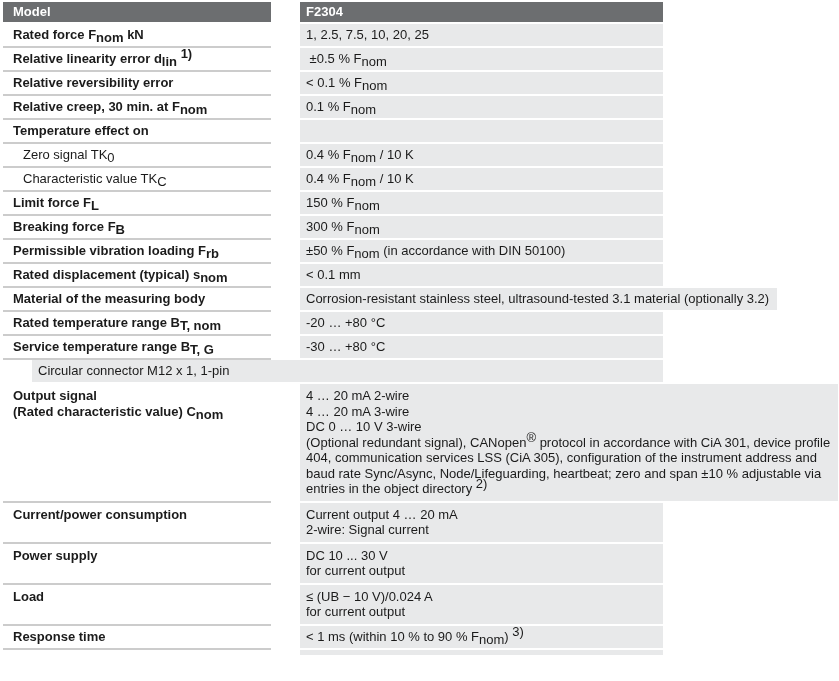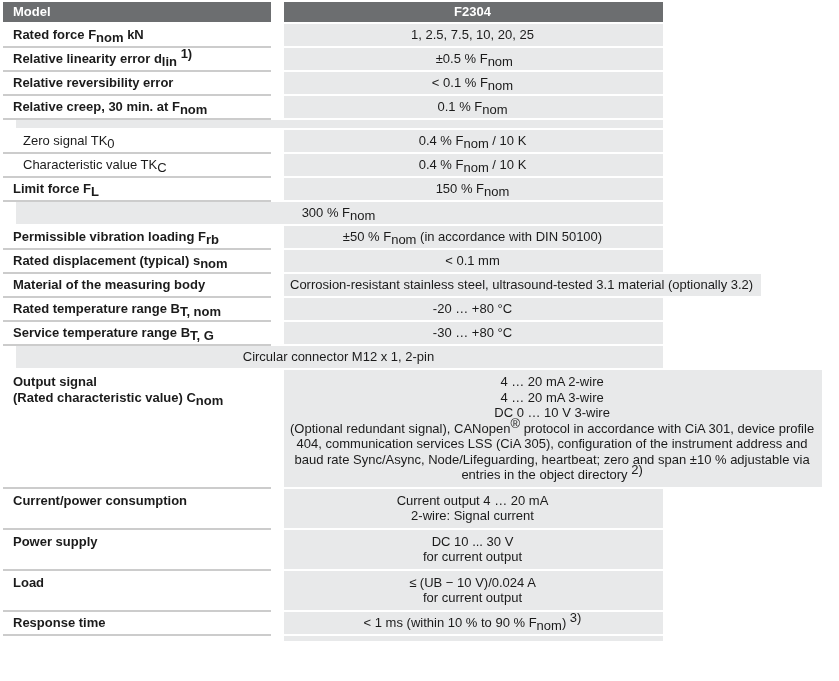--- a/index.html
+++ b/index.html
@@ -8,23 +8,23 @@
     font-family:"Liberation Sans",sans-serif;color:var(--text,#1b1b1b);
   }
   .page{box-sizing:border-box;width:668px;padding:2px 5px 0 3px;}
   .row{display:flex;}
   .cell-l{
     width:268px;box-sizing:border-box;flex:none;
     background:#ffffff;border-bottom:2px solid var(--label-rule,#cccccc);
     padding:4px 8px 4px 10px;font-size:13px;font-weight:bold;
   }
   .cell-v{
-    flex:1;box-sizing:border-box;margin-left:13px;
+    flex:1;box-sizing:border-box;margin-left:29px;
     background:var(--value-cell-bg,#e8e9ea);border-bottom:2px solid #ffffff;
-    padding:4px 8px 4px 6px;font-size:13px;font-weight:normal;text-align:center;
+    padding:4px 8px 4px 6px;font-size:13px;font-weight:normal;
   }
   .line{line-height:14px;white-space:nowrap;min-height:14px;}
   .row.multi .line{line-height:15.5px;min-height:15.5px;}
   .row.header .cell-l,.row.header .cell-v{
     background:var(--header-bg,#6c6e70);color:var(--header-text,#ffffff);
     border-bottom:2px solid #ffffff;font-weight:bold;
     padding-top:3px;padding-bottom:3px;
   }
   .cell-l.normal{font-weight:normal;}
   .cell-l.indent{padding-left:20px;}
@@ -76,20 +76,23 @@
   </div>
         <div class="row">
     <div class="cell-l">
             <div class="line">Relative creep, 30 min. at F<sub>nom</sub></div>
           </div>
     <div class="cell-v">
             <div class="line">0.1 % F<sub>nom</sub></div>
           </div>
   </div>
         <div class="row">
+    <div class="cell-l">
+            <div class="line">Temperature effect on</div>
+          </div>
     <div class="cell-v"></div>
   </div>
         <div class="row">
     <div class="cell-l normal indent">
             <div class="line">Zero signal TK<sub>0</sub></div>
           </div>
     <div class="cell-v">
             <div class="line">0.4 % F<sub>nom</sub> / 10 K</div>
           </div>
   </div>
@@ -103,20 +106,23 @@
   </div>
         <div class="row">
     <div class="cell-l">
             <div class="line">Limit force F<sub>L</sub></div>
           </div>
     <div class="cell-v">
             <div class="line">150 % F<sub>nom</sub></div>
           </div>
   </div>
         <div class="row">
+    <div class="cell-l">
+            <div class="line">Breaking force F<sub>B</sub></div>
+          </div>
     <div class="cell-v">
             <div class="line">300 % F<sub>nom</sub></div>
           </div>
   </div>
         <div class="row">
     <div class="cell-l">
             <div class="line">Permissible vibration loading F<sub>rb</sub></div>
           </div>
     <div class="cell-v">
             <div class="line">±50 % F<sub>nom</sub> (in accordance with DIN 50100)</div>
@@ -149,21 +155,21 @@
         <div class="row">
     <div class="cell-l">
             <div class="line">Service temperature range B<sub>T, G</sub></div>
           </div>
     <div class="cell-v">
             <div class="line">-30 … +80 °C</div>
           </div>
   </div>
         <div class="row">
     <div class="cell-v">
-            <div class="line">Circular connector M12 x 1, 2-pin</div>
+            <div class="line">Circular connector M12 x 1, 1-pin</div>
           </div>
   </div>
         <div class="row multi">
     <div class="cell-l">
             <div class="line">Output signal</div>
             <div class="line">(Rated characteristic value) C<sub>nom</sub></div>
           </div>
     <div class="cell-v">
             <div class="line">4 … 20 mA 2-wire</div>
             <div class="line">4 … 20 mA 3-wire</div>

